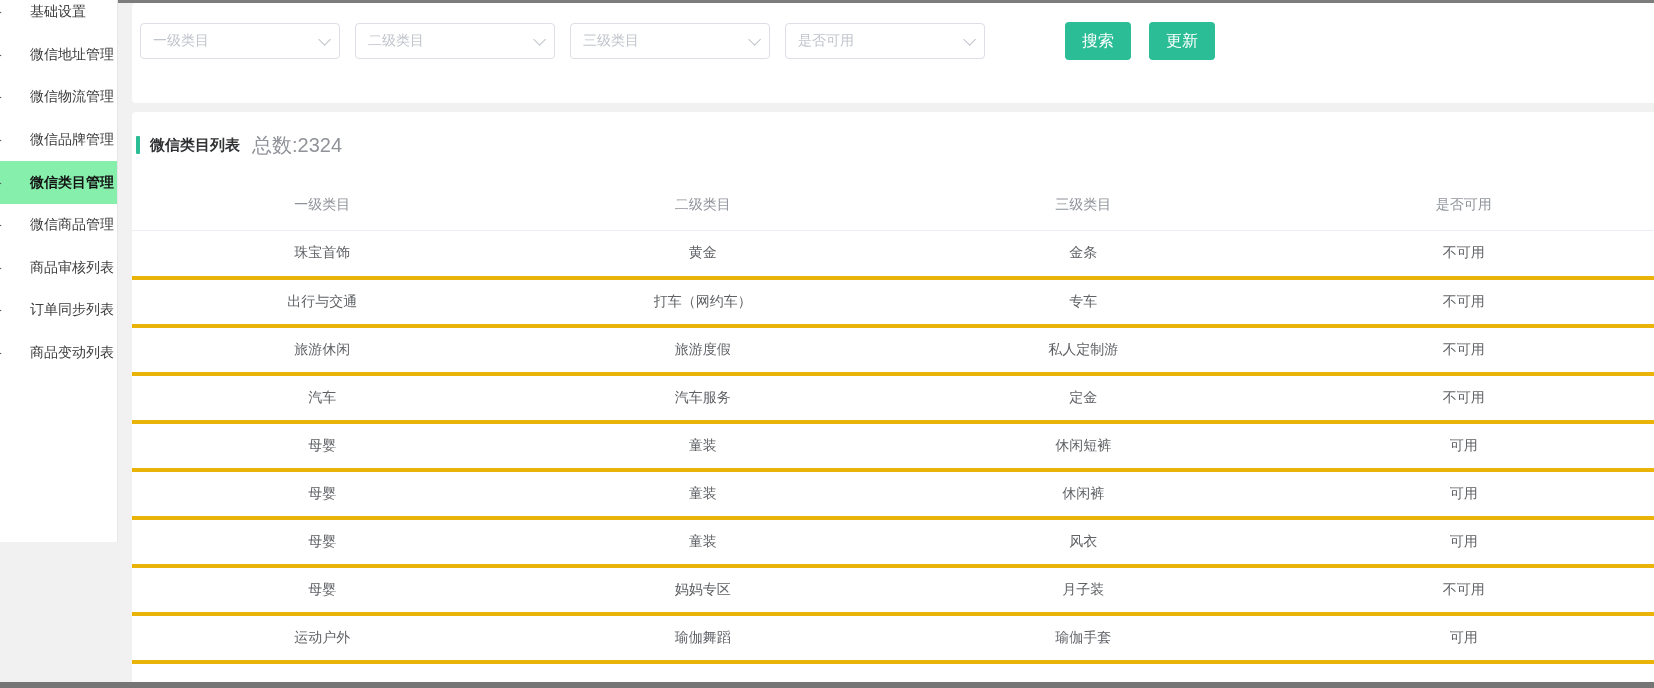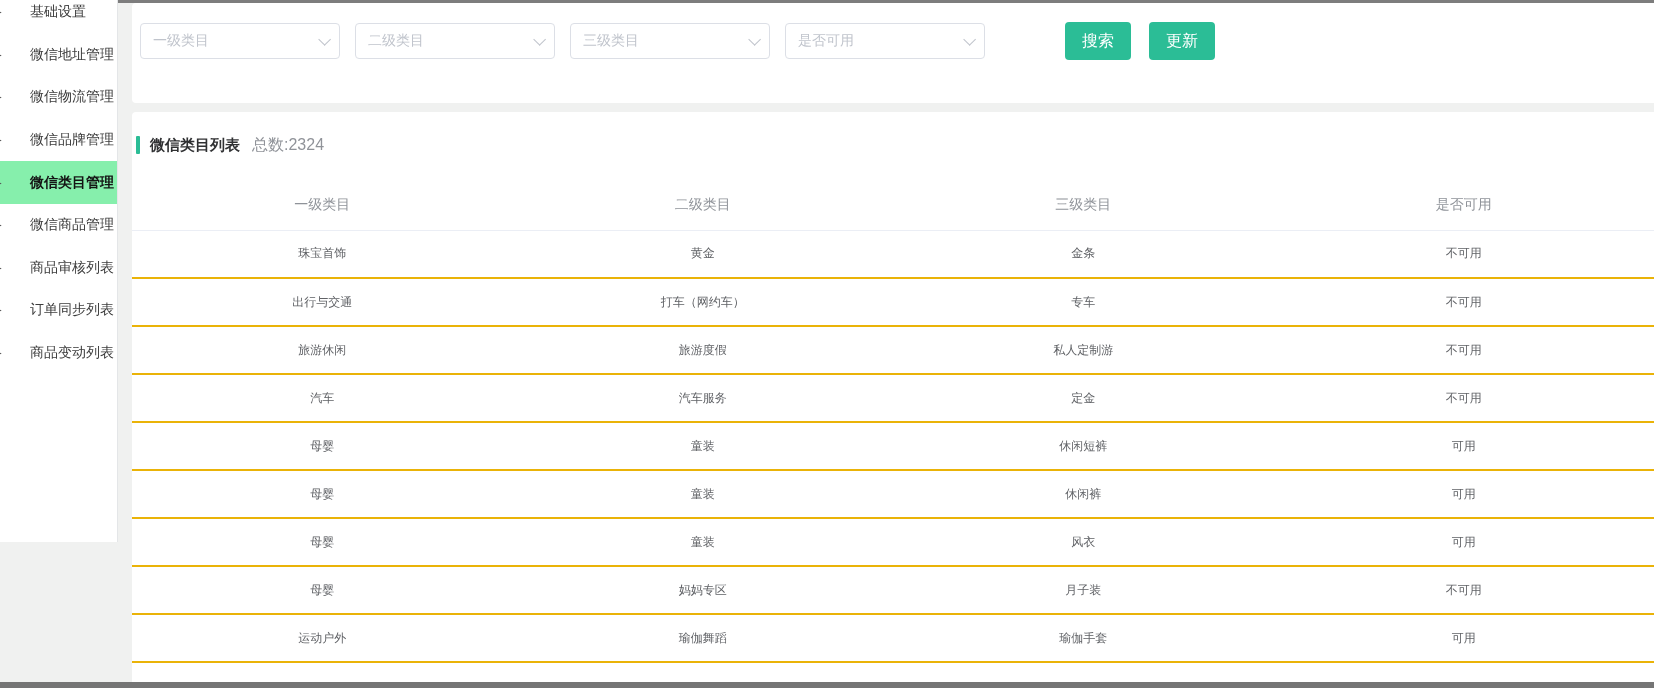--- a/index.html
+++ b/index.html
@@ -38,28 +38,28 @@
     font-family:inherit; }
   .btn.search { margin-left:65px; }
   .btn.update { margin-left:18px; }
 
   
   .table-card { position:absolute; left:132px; top:112px; right:0; height:570px;
     background:#ffffff; border-radius:4px 0 0 0; padding-top:24px; z-index:2; }
   .section-header { display:flex; align-items:center; padding-left:4px; height:18px; }
   .accent-bar { width:4px; height:18px; background:#2bbd96; border-radius:1px; }
   .section-title { font-size:15px; font-weight:bold; color:#303133; margin-left:10px; }
-  .section-total { font-size:16px; color:#909399; margin-left:12px; }
+  .section-total { font-size:20px; color:#909399; margin-left:12px; }
 
   table.cat { width:1532px; max-width:100%; border-collapse:collapse; margin-top:26px;
     table-layout:fixed; }
   table.cat th { height:50px; font-size:14px; font-weight:bold; color:#8f9399;
     text-align:center; border-bottom:1px solid #ebeef5; font-weight:normal; }
-  table.cat td { height:48px; font-size:12px; color:#606266; text-align:center;
-    border-bottom:2px solid #eab308; }
+  table.cat td { height:48px; font-size:14px; color:#606266; text-align:center;
+    border-bottom:4px solid #eab308; }
 </style>
 </head>
 <body>
 
 <div class="top-scrollbar"></div>
 
 <aside class="sidebar">
   <div class="menu">
     <div class="menu-item">
       <span class="mi-icon">➤</span>

